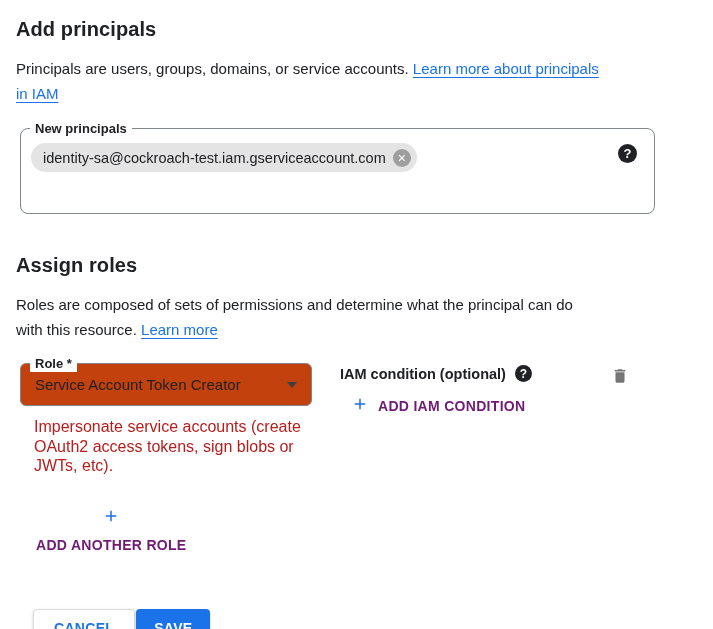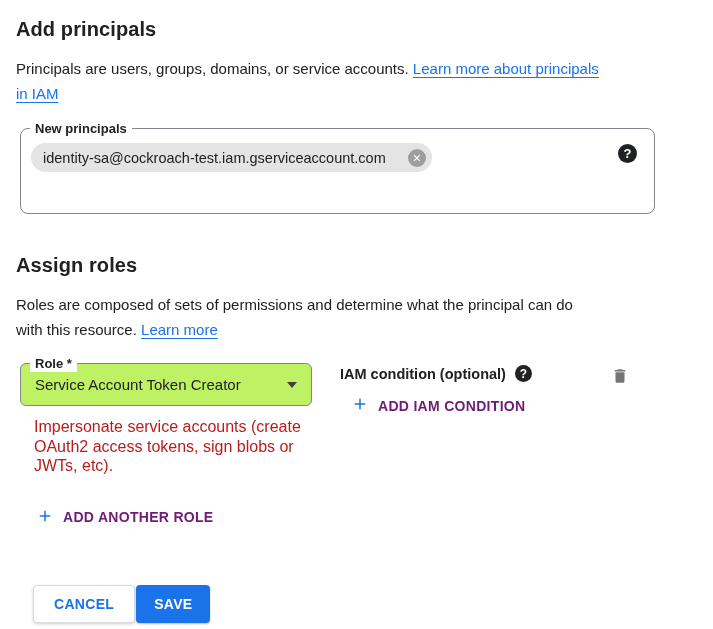--- a/index.html
+++ b/index.html
@@ -6,44 +6,44 @@
   body{width:713px;height:629px;overflow:hidden;font-family:"Liberation Sans",sans-serif;color:#202124;}
   .container{padding:16px 27px 0 16px;position:relative;box-sizing:border-box;}
 
   h1.page-title{font-size:20px;font-weight:700;margin:2px 0 0;letter-spacing:.1px;}
   p.desc{margin:15px 0 0;font-size:15px;line-height:25px;max-width:660px;}
   a.link{color:#1a73e8;text-decoration:underline;text-underline-offset:3px;cursor:pointer;}
 
   
   .np-field{margin:22px 0 0 4px;width:635px;height:86px;border:1px solid #80868b;border-radius:8px;position:relative;box-sizing:border-box;cursor:text;}
   .notch-label{position:absolute;top:-9px;left:9px;background:#fff;padding:0 5px;font-size:13px;font-weight:700;line-height:17px;white-space:nowrap;}
-  .chip{position:absolute;left:10px;top:14px;display:inline-flex;align-items:center;background:#e4e4e4;border-radius:15px;height:29px;padding:0 6px 0 12px;font-size:14.5px;gap:22px;white-space:nowrap;}
+  .chip{position:absolute;left:10px;top:14px;display:inline-flex;align-items:center;background:#e4e4e4;border-radius:15px;height:29px;padding:0 6px 0 12px;font-size:14.5px;gap:7px;white-space:nowrap;}
   .chip-remove{width:18px;height:18px;border-radius:50%;background:#9e9e9e;color:#fff;display:flex;align-items:center;justify-content:center;font-size:14px;line-height:1;cursor:pointer;flex:0 0 auto;}
   .help-circle{width:19px;height:19px;border-radius:50%;background:#202124;color:#fff;font-weight:700;font-size:13px;display:flex;align-items:center;justify-content:center;line-height:1;cursor:pointer;flex:0 0 auto;}
   .np-help{position:absolute;right:17px;top:15px;}
 
   h2.section-title{font-size:20px;font-weight:700;margin:40px 0 0;letter-spacing:.1px;}
 
   
   .role-row{display:flex;align-items:flex-start;margin-top:21px;}
   .role-col{width:316px;flex:0 0 auto;}
-  .role-select{margin-left:4px;width:292px;height:43px;border:1px solid #80868b;border-radius:6px;position:relative;display:flex;align-items:center;padding:0 14px;box-sizing:border-box;cursor:pointer;background:#bef264;}
+  .role-select{margin-left:4px;width:292px;height:43px;border:1px solid #80868b;border-radius:6px;position:relative;display:flex;align-items:center;padding:0 14px;box-sizing:border-box;cursor:pointer;background:#c2410c;}
   .role-value{font-size:15px;flex:1;}
   .caret-down{width:0;height:0;border-left:5px solid transparent;border-right:5px solid transparent;border-top:6px solid #3c4043;}
   .role-helper{margin:11px 0 0 18px;font-size:16px;color:#b91c1c;line-height:19.5px;}
 
   .iam-col{margin-left:8px;flex:0 0 auto;}
   .iam-label-row{display:flex;align-items:center;gap:9px;font-size:14.5px;font-weight:700;margin-top:2px;}
   .iam-help{width:17px;height:17px;font-size:12px;}
   .text-btn{display:inline-flex;align-items:center;gap:9px;color:#701a75;font-weight:700;font-size:14px;letter-spacing:.3px;cursor:pointer;background:none;border:none;padding:0;font-family:inherit;}
   .add-iam-btn{margin:13px 0 0 11px;}
 
   .trash-btn{margin-left:auto;margin-right:57px;margin-top:3px;cursor:pointer;background:none;border:none;padding:0;}
 
-  .add-role-btn{margin:31px 0 0 20px;}
+  .add-role-btn{margin:31px 0 0 20px;flex-direction:column;}
 
   .footer{margin-top:56px;display:flex;align-items:center;}
   .btn{font-family:inherit;font-size:14px;font-weight:700;letter-spacing:.3px;border-radius:4px;height:38px;cursor:pointer;}
   .btn-primary{margin-left:1px;background:#1a73e8;color:#fff;border:none;padding:0 18px;box-shadow:0 1px 2px rgba(60,64,67,.35);}
   .btn-secondary{margin-left:17px;background:#fff;color:#1a73e8;border:1px solid #dadce0;padding:0 20px;box-shadow:0 1px 3px rgba(60,64,67,.25);}
 </style>
 </head>
 <body>
 
 <div class="container">

